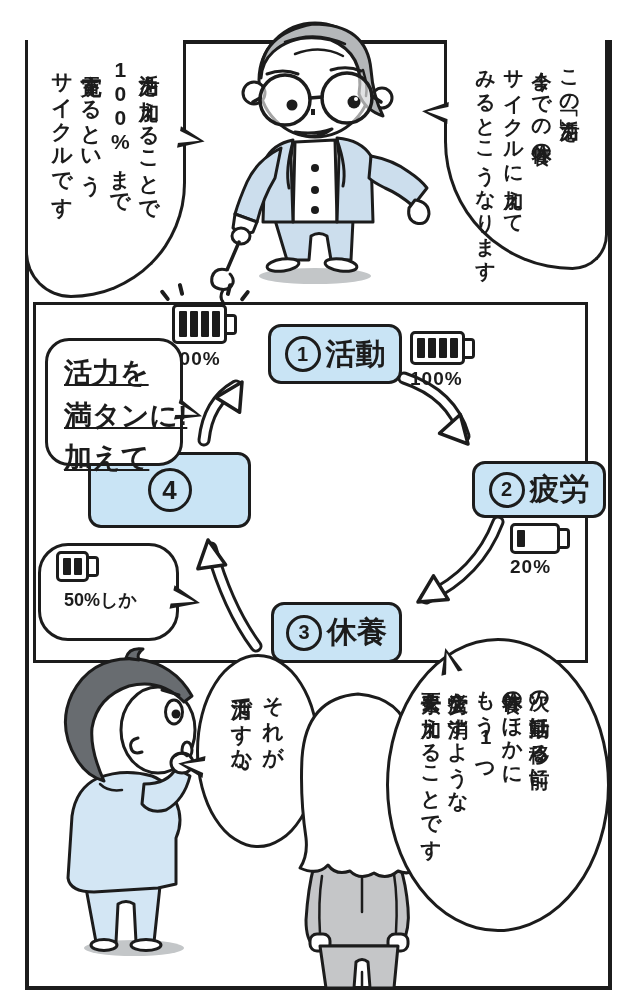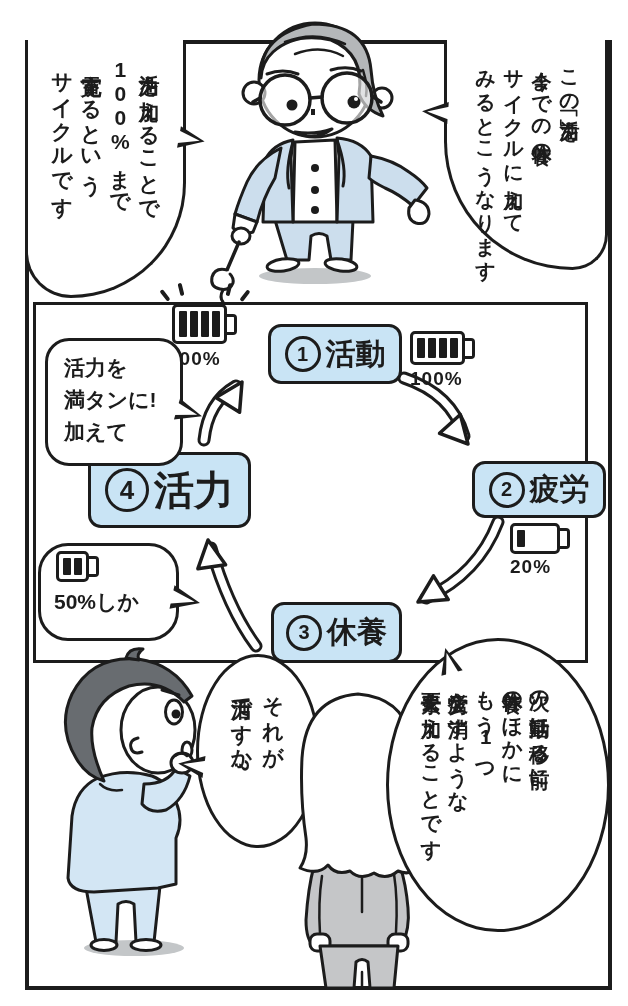--- a/index.html
+++ b/index.html
@@ -176,21 +176,20 @@
   <div class="node" id="node-fatigue">
     <span class="circ">2</span>
     <span>疲労</span>
   </div>
   <div class="node" id="node-rest">
     <span class="circ">3</span>
     <span>休養</span>
   </div>
   <div class="node" id="node-vitality">
     <span class="circ">4</span>
-    <span>活力</span>
   </div>
 
   <div class="battery" id="bat-charging" style="left:172px;top:304px;">
     <div class="bat-body">
         <div class="bat-cell"></div>
         <div class="bat-cell"></div>
         <div class="bat-cell"></div>
         <div class="bat-cell"></div>
       </div>
     <div class="bat-nub"></div>
@@ -218,39 +217,39 @@
       </div>
     <div class="bat-nub"></div>
   </div>
   <div class="bat-label" style="left:510px;top:556px;">20%</div>
 
   <div class="abs bubble" id="bubble-refill"></div>
   <div class="tail" style="left:177px;top:398px;transform:rotate(16deg);z-index:6;">
     <div class="t-out"></div>
       <div class="t-in"></div>
   </div>
-  <div class="htext" style="left:64px;top:352px;font-size:21px;line-height:1.52;">
+  <div class="htext" style="left:64px;top:352px;font-size:28px;line-height:1.52;text-decoration:underline;">
     <span class="line">活力を</span>
     <span class="line">満タンに!</span>
     <span class="line">加えて</span>
   </div>
 
   <div class="abs bubble" id="bubble-half"></div>
   <div class="tail" style="left:172px;top:586px;transform:rotate(12deg) scale(1.1);z-index:6;">
     <div class="t-out"></div>
       <div class="t-in"></div>
   </div>
   <div class="battery" id="bat-half" style="left:56px;top:551px;">
     <div class="bat-body">
         <div class="bat-cell"></div>
         <div class="bat-cell"></div>
       </div>
     <div class="bat-nub"></div>
   </div>
-  <div class="htext" style="left:54px;top:588px;font-size:21px;line-height:1.35;">
+  <div class="htext" style="left:64px;top:588px;font-size:18px;line-height:1.35;">
     <span class="line">50%しか</span>
   </div>
 
   <svg class="abs" style="left:42px;top:642px;z-index:7;" width="190" height="320" viewBox="0 0 190 320">
     <g stroke="#1c1c1c" stroke-width="3" stroke-linecap="round" stroke-linejoin="round">
       <ellipse cx="92" cy="306" rx="50" ry="8" fill="#c3c6c8" stroke="none"></ellipse>
 
       <path d="M44,246 L118,244 L112,300 L94,300 L92,262 Q84,257 76,262 L74,300 L54,300 Z" fill="#d3e6f4"></path>
       <ellipse cx="104" cy="303" rx="15" ry="5.5" fill="#fff"></ellipse>
       <ellipse cx="62" cy="303" rx="13" ry="5.5" fill="#fff"></ellipse>

